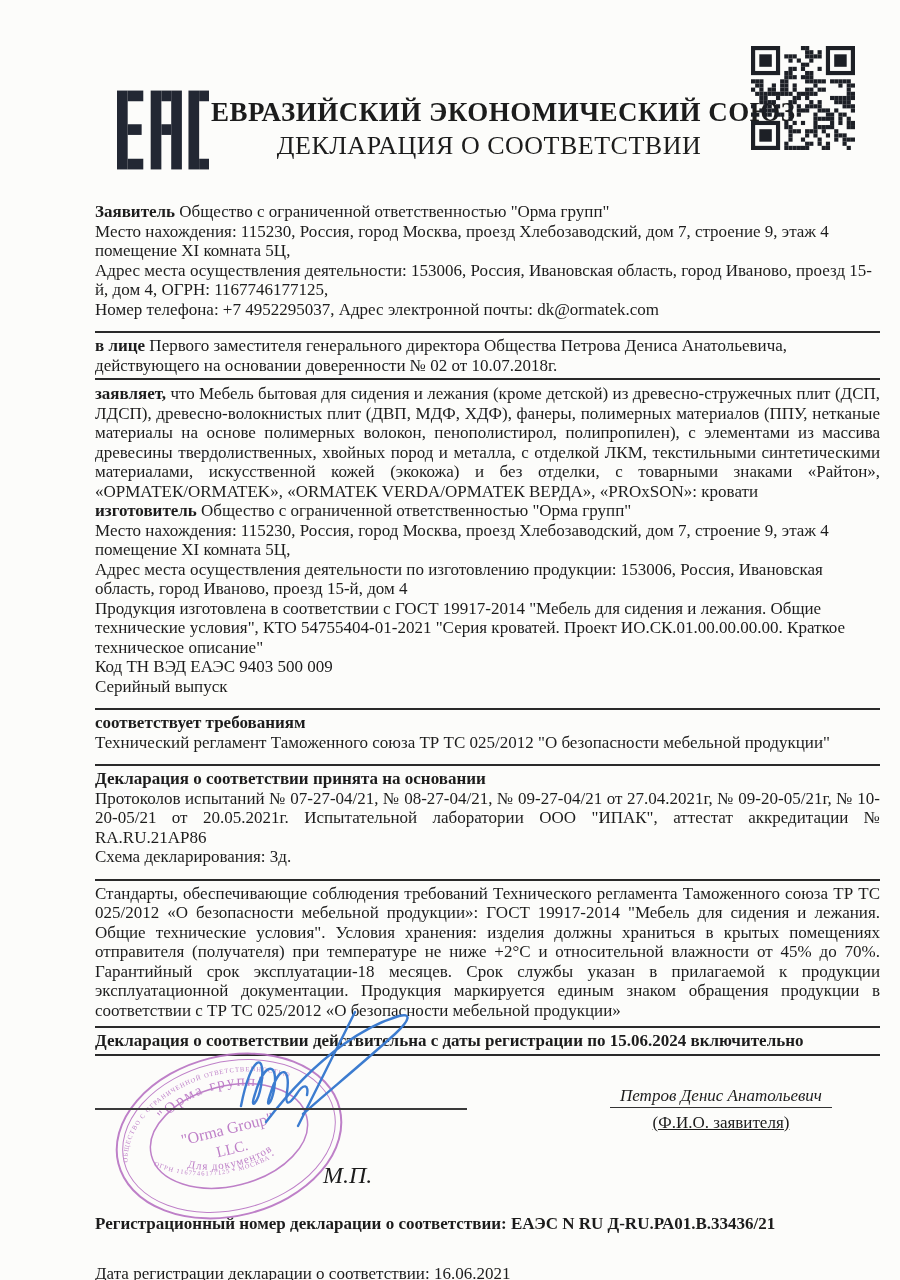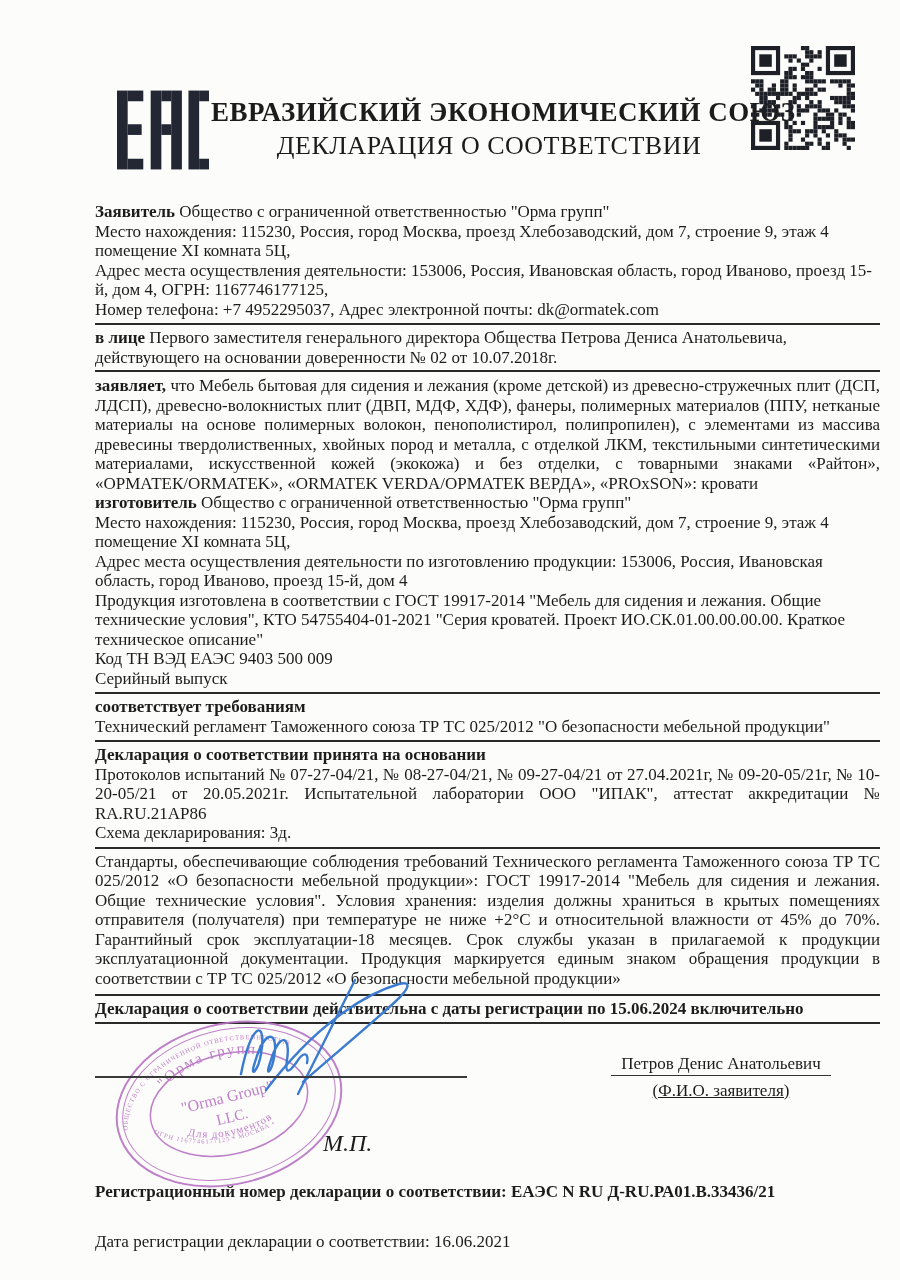--- a/index.html
+++ b/index.html
@@ -13,32 +13,32 @@
   .header{position:relative; height:158px;}
   .eac-logo{position:absolute; left:22px; top:44px; width:92px; height:92px;}
   .titles{position:absolute; left:116px; top:56px; width:556px; text-align:center;}
   .titles .t1{font-size:27px; font-weight:bold; letter-spacing:.5px; line-height:33px; white-space:nowrap;}
   .titles .t2{font-size:26px; font-weight:normal; letter-spacing:.5px; line-height:33px; white-space:nowrap;}
   .qr{position:absolute; left:656px; top:6px; width:104px; height:104px;}
   
   .ln{margin:0; font-size:17px; line-height:19.5px;font-family:Liberation Serif, serif;}
   .b{font-weight:bold;}
   .just{text-align:justify;}
-  .sec{border-top:2px solid #2a2a2a; margin-top:1px; padding:3px 0 3px;}
+  .sec{border-top:2px solid #2a2a2a; margin-top:9px; padding:3px 0 3px;}
   .sec-nb{margin-top:2px; padding:2px 0 3px;}
   .validity{border-top:2px solid #2a2a2a; border-bottom:2px solid #2a2a2a; margin-top:3px; padding:3px 0 3px; font-weight:bold;}
   
   .sig-area{position:relative; height:138px; margin-top:8px;}
   .stamp{position:absolute; left:6px; top:-20px; width:256px; height:184px; opacity:.9;}
   .sig-ink{position:absolute; left:108px; top:-62px; width:330px; height:130px;}
   .sig-line{position:absolute; left:0; top:44px; width:372px; border-bottom:2px solid #3a3a3a;}
   .sig-caption{position:absolute; left:0; top:48px; width:372px; text-align:center; font-size:17px;}
   .mp{position:absolute; left:228px; top:98px; font-size:24px;font-style:italic;}
   .fio-wrap{position:absolute; left:468px; top:22px; width:316px; text-align:center; font-size:17px;}
-  .fio-name{display:inline-block; border-bottom:1.5px solid #333; padding:0 10px 1px;}
+  .fio-name{display:inline-block; border-bottom:1.5px solid #333; padding:0 10px 1px;font-style:italic;}
   .fio-caption{margin-top:5px;text-decoration:underline;}
   .reg{margin-top:12px; font-size:17px; font-weight:bold;}
   .date{margin-top:30px; font-size:17px; font-weight:normal;}
   .stamp text{font-family:"Liberation Serif", serif;}
 </style>
 </head>
 <body>
 
 <div class="page">
 

